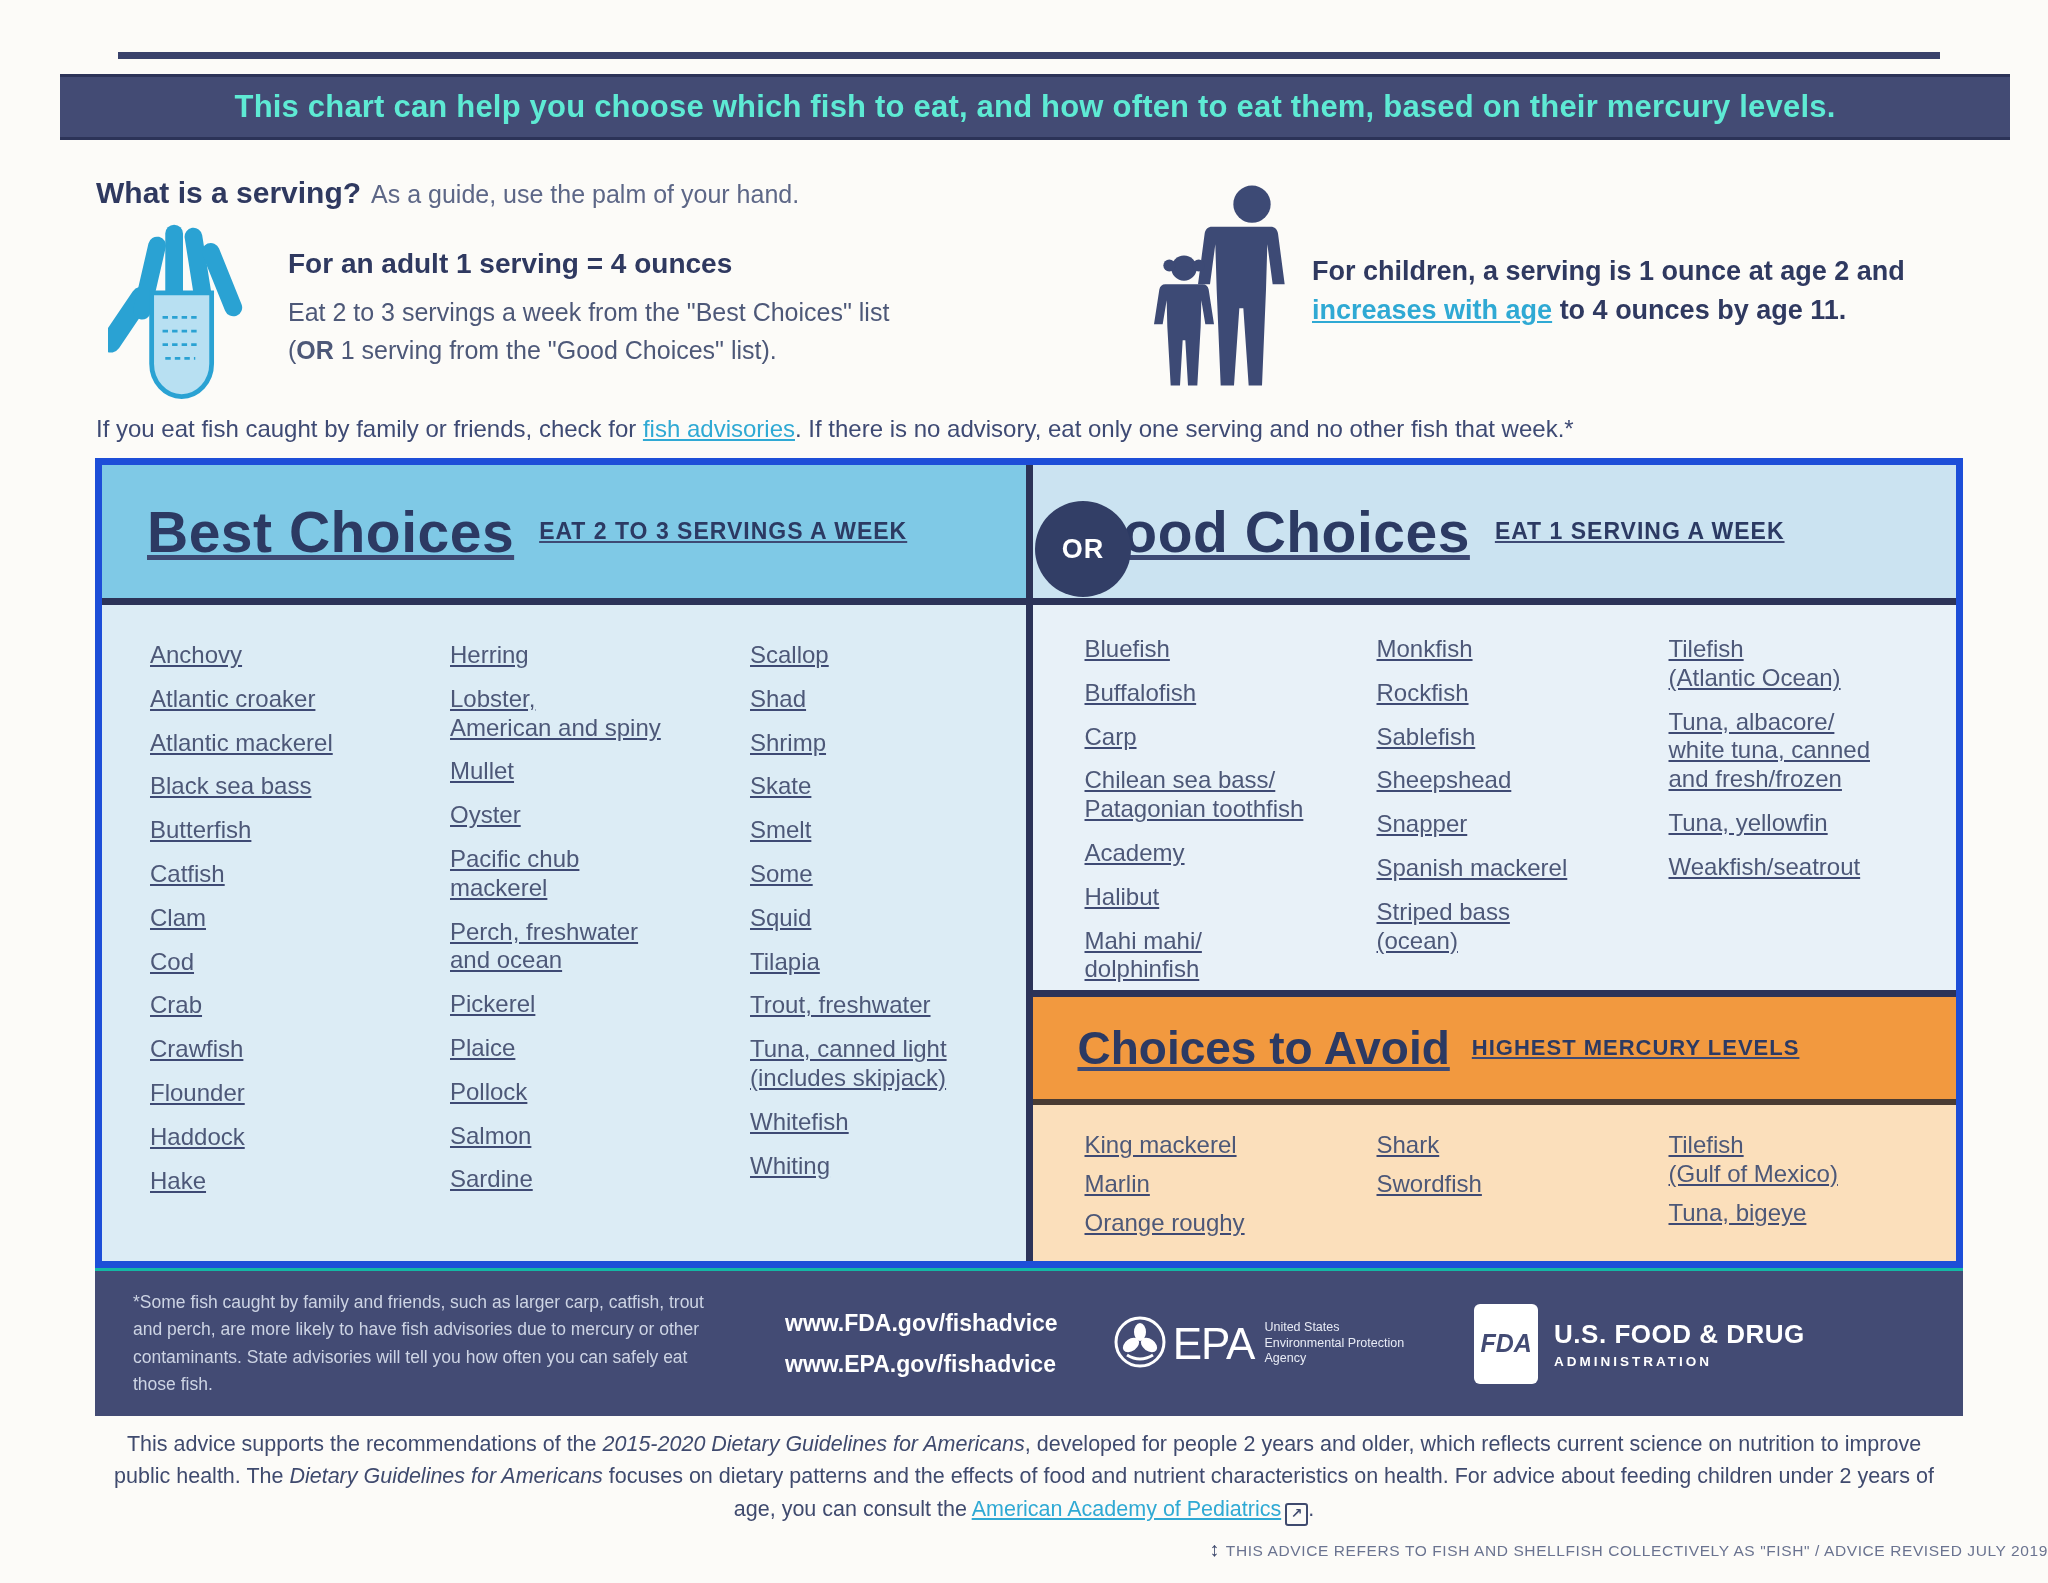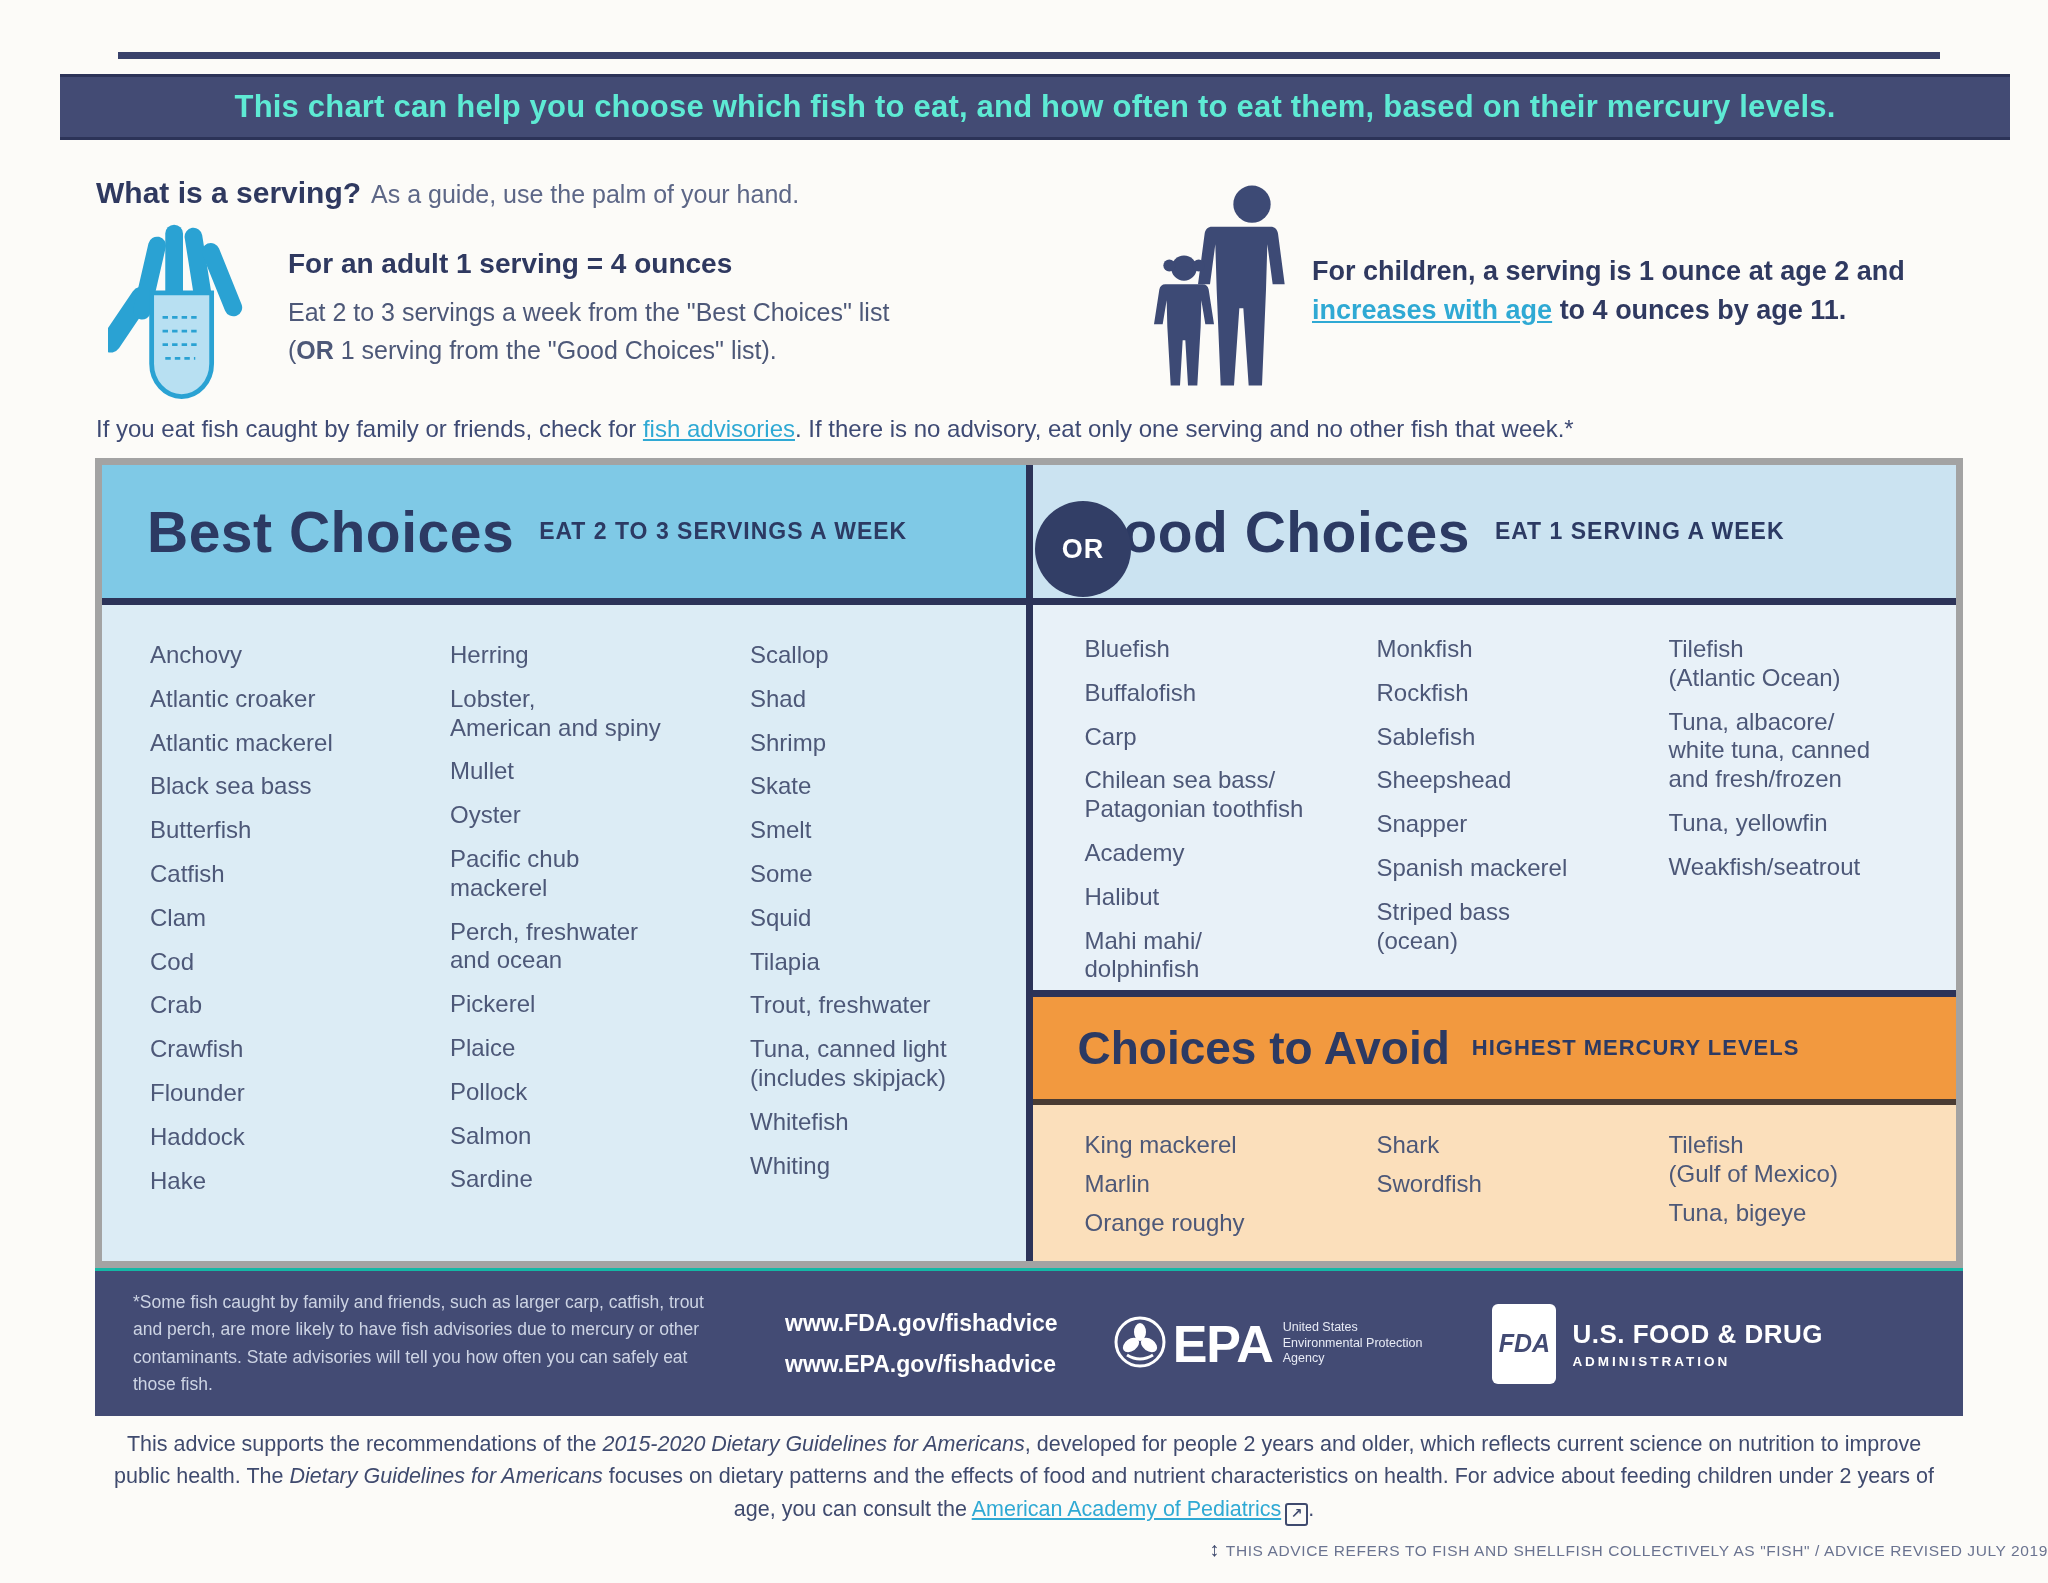--- a/index.html
+++ b/index.html
@@ -24,22 +24,22 @@
   .adult-title{font-size:28px;font-weight:bold;color:#2f3960;margin-bottom:14px;}
   .adult-line{font-size:25px;color:#4d5878;line-height:1.5;}
   .kids-wrap{position:absolute;left:1148px;top:182px;width:160px;height:215px;}
   .kids-block{position:absolute;left:1312px;top:252px;width:700px;font-size:27px;font-weight:bold;color:#2f3960;line-height:1.45;}
   a.link, .link{color:#2fa9d4;text-decoration:underline;cursor:pointer;}
   
   .advisory{position:absolute;left:96px;top:415px;width:1890px;font-size:24px;color:#3e4a74;font-weight:500;}
   
   .panels{
     position:absolute;left:95px;top:458px;width:1868px;height:810px;
-    background:#2c3358;border:7px solid #a3a3a3;box-sizing:border-box;
-    display:flex;gap:7px;
+    background:#2c3358;border:7px solid #1d4ed8;box-sizing:border-box;
+    display:flex;gap:7px;text-decoration:underline;
   }
   .panel{flex:1;display:flex;flex-direction:column;min-width:0;}
   .panel-header{display:flex;align-items:baseline;padding:0 0 0 45px;box-sizing:border-box;}
   .best-header{height:133px;background:#7fc9e6;align-items:center;}
   .good-header{height:133px;background:#cbe3f1;align-items:center;}
   .panel-title{font-size:57px;font-weight:bold;color:#2c3a63;letter-spacing:.5px;}
   .panel-sub{font-size:23px;font-weight:bold;color:#2c3a63;margin-left:25px;letter-spacing:1px;}
   .best-body{flex:1;background:#dcecf5;display:flex;padding:36px 10px 0 48px;border-top:7px solid #2c3358;box-sizing:border-box;}
   .good-body{height:392px;background:#e8f1f8;display:flex;padding:30px 10px 0 52px;border-top:7px solid #2c3358;box-sizing:border-box;}
   .avoid-header{height:102px;background:#f2993f;align-items:center;border-top:7px solid #2c3358;border-bottom:6px solid #4a3c33;box-sizing:content-box;}
@@ -59,21 +59,21 @@
   
   .footer{
     position:absolute;left:95px;top:1268px;width:1868px;height:148px;
     background:#434b74;display:flex;align-items:center;box-sizing:border-box;padding:0 18px 0 38px;
     border-top:3px solid #14b8a6;
   }
   .footnote{width:590px;font-size:17.5px;color:#cdd4e4;line-height:1.55;}
   .urls{margin-left:62px;display:flex;flex-direction:column;gap:14px;}
   .url{font-size:23px;font-weight:bold;color:#ffffff;text-decoration:none;cursor:pointer;}
   .epa-logo{margin-left:55px;display:flex;align-items:center;color:#fff;}
-  .epa-word{font-size:52px;font-weight:bold;letter-spacing:-1px;margin-left:6px;}
+  .epa-word{font-size:44px;font-weight:normal;letter-spacing:-1px;margin-left:6px;}
   .epa-tag{margin-left:10px;font-size:12.5px;line-height:1.25;color:#e8ebf5;}
   .fda-logo{margin-left:70px;display:flex;align-items:center;}
   .fda-box{width:64px;height:80px;background:#ffffff;border-radius:6px;display:flex;align-items:center;justify-content:center;
     color:#434b74;font-size:25px;font-weight:bold;font-style:italic;}
   .fda-text{margin-left:16px;color:#ffffff;}
   .fda-line1{font-size:26px;font-weight:bold;letter-spacing:.5px;}
   .fda-line2{font-size:13.5px;font-weight:bold;letter-spacing:3px;margin-top:4px;}
   
   .advice{
     position:absolute;left:110px;top:1428px;width:1828px;text-align:center;

